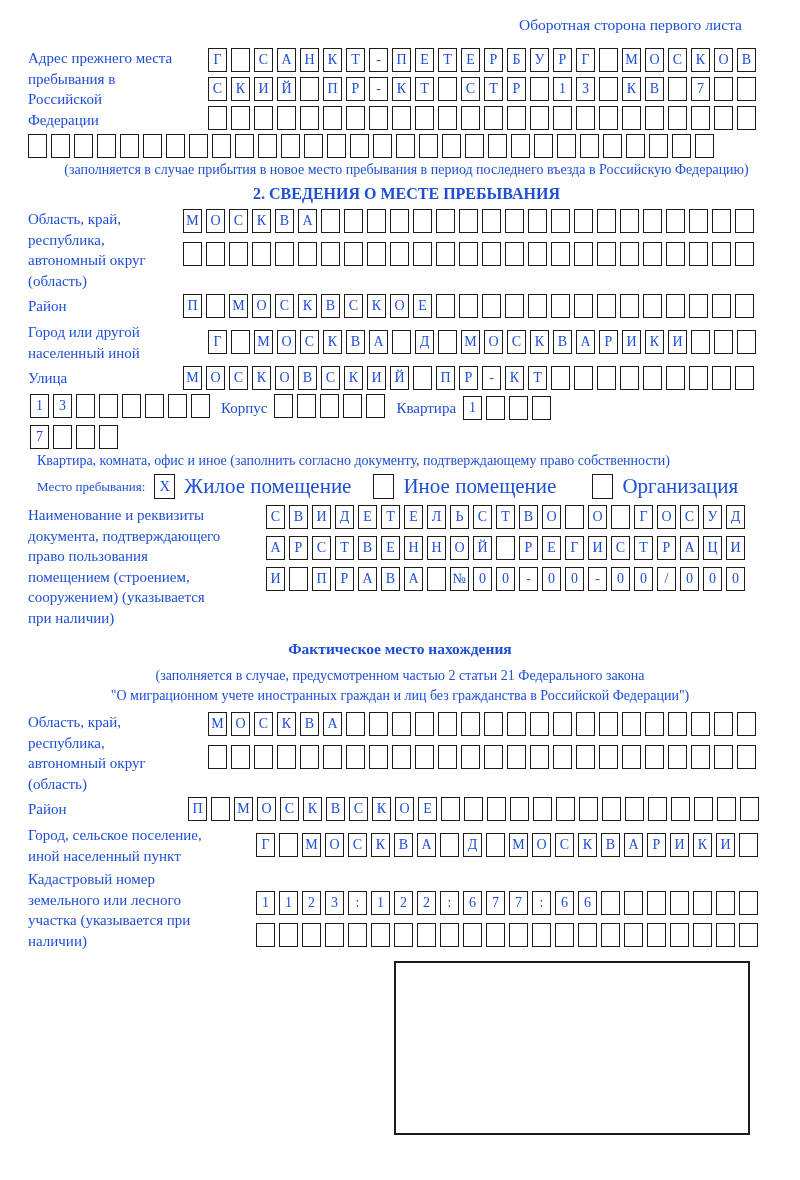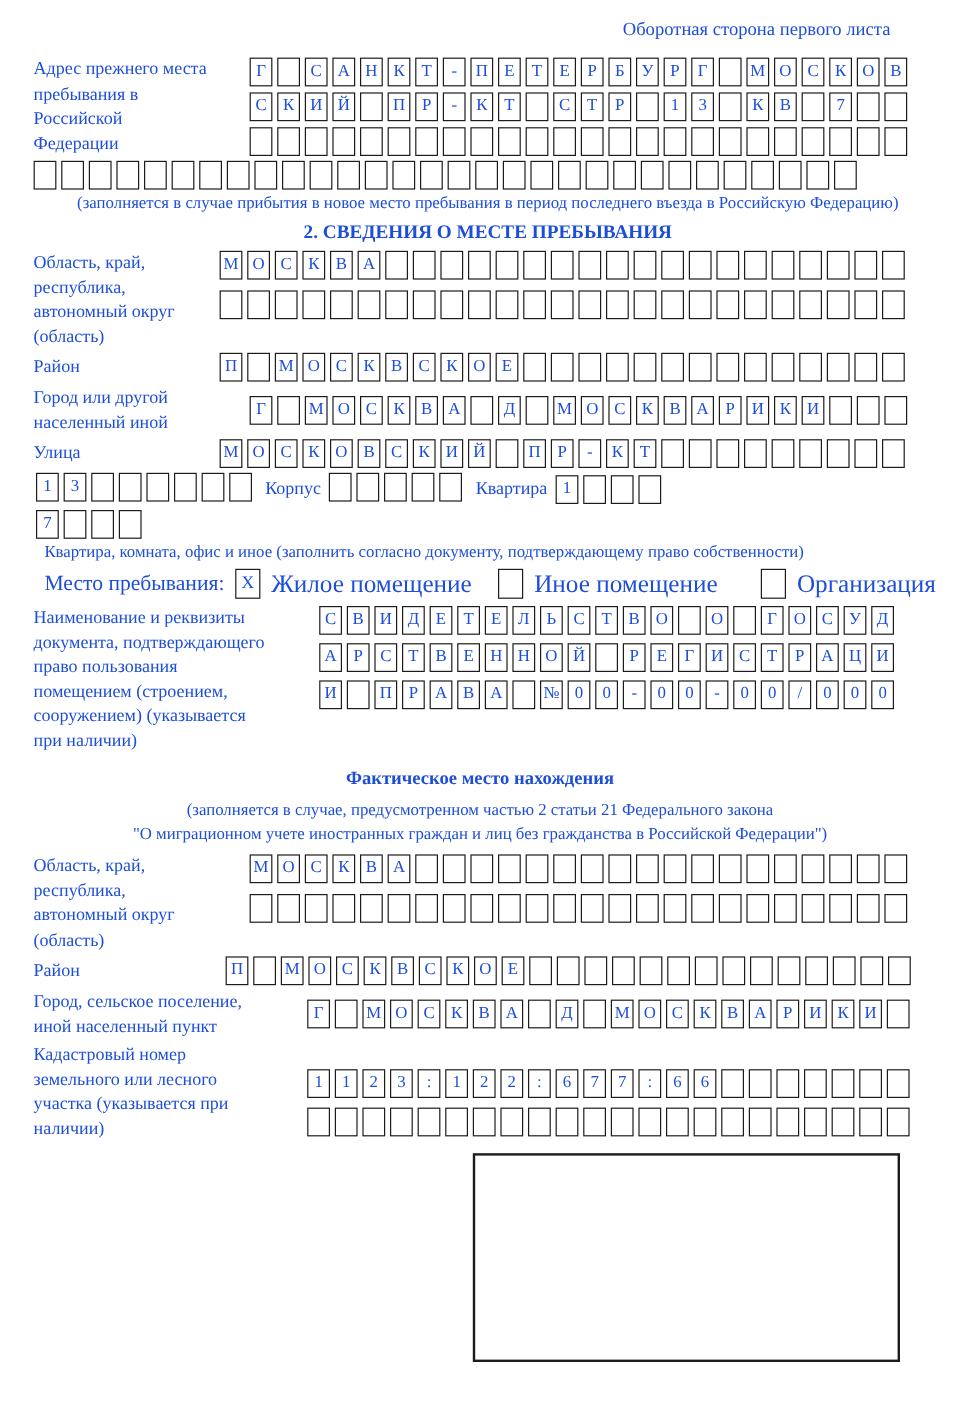--- a/index.html
+++ b/index.html
@@ -36,21 +36,21 @@
 
   .houserow{ display:flex; align-items:center; margin-left:30px; margin-bottom:2px; }
   .bigbox{
     border:1.5px solid #1c1c1c; height:22px; line-height:22px; text-align:center;
     font-size:15px; flex-shrink:0; background:#fff;
   }
   .bb170{ width:167px; margin-right:7px; } .bb200{ width:200px; margin-right:7px; }
   .inline-lbl{ font-size:15px; padding:0 7px; white-space:nowrap; }
 
   .stayrow{ display:flex; align-items:center; margin-left:37px; margin-bottom:2px; }
-  .stay-label{ font-size:18px; margin-right:9px; }
+  .stay-label{ font-size:13px; margin-right:9px; }
   .chk{
     display:inline-block; width:19px; height:23px; border:1.5px solid #1c1c1c;
     text-align:center; line-height:23px; font-size:14.5px; flex-shrink:0; background:#fff;
   }
   .optname{ font-size:21px; margin:0 14px 0 9px; white-space:nowrap; }
   .optname.last{ margin-right:0; }
   .gapA{ margin-left:8px; } .gapB{ margin-left:22px; }
 
   .stamp{ width:352px; height:170px; border:2px solid #1c1c1c; margin:10px 0 0 394px; background:#fff; }
   .mt6{ margin-top:6px; }

